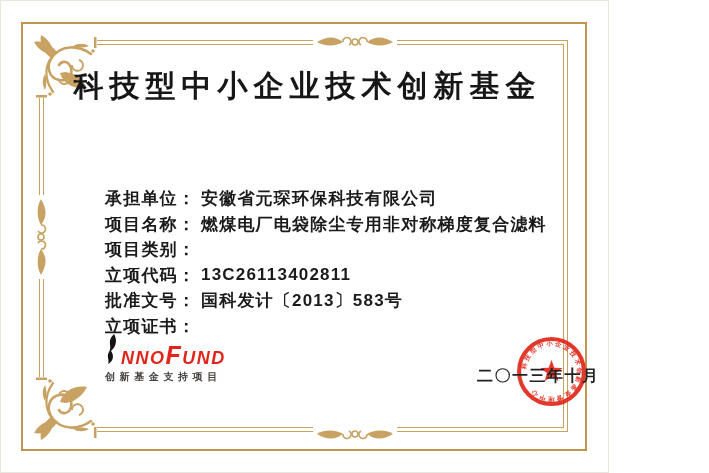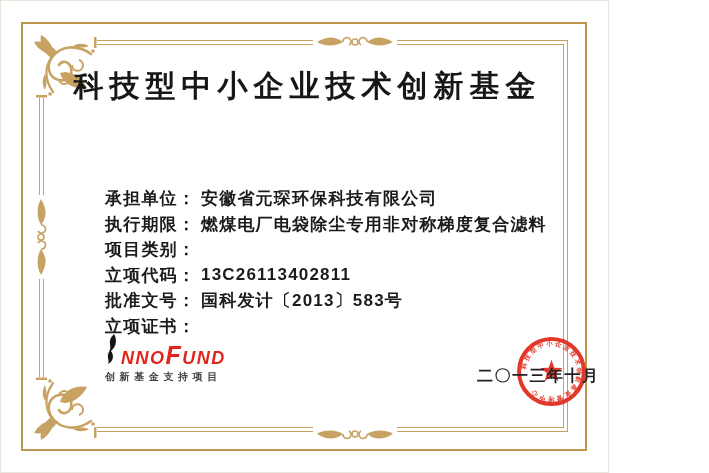--- a/index.html
+++ b/index.html
@@ -118,21 +118,21 @@
 
   <h1 class="title">科技型中小企业技术创新基金</h1>
 
   <div class="fields">
     <div class="frow">
       <span>承担单位</span>
         <span>：</span>
         <span class="val">安徽省元琛环保科技有限公司</span>
     </div>
     <div class="frow">
-      <span>执行期限</span>
+      <span>项目名称</span>
         <span>：</span>
         <span class="val">燃煤电厂电袋除尘专用非对称梯度复合滤料</span>
     </div>
     <div class="frow">
       <span>项目类别</span>
         <span>：</span>
     </div>
     <div class="frow">
       <span>立项代码</span>
         <span>：</span>

